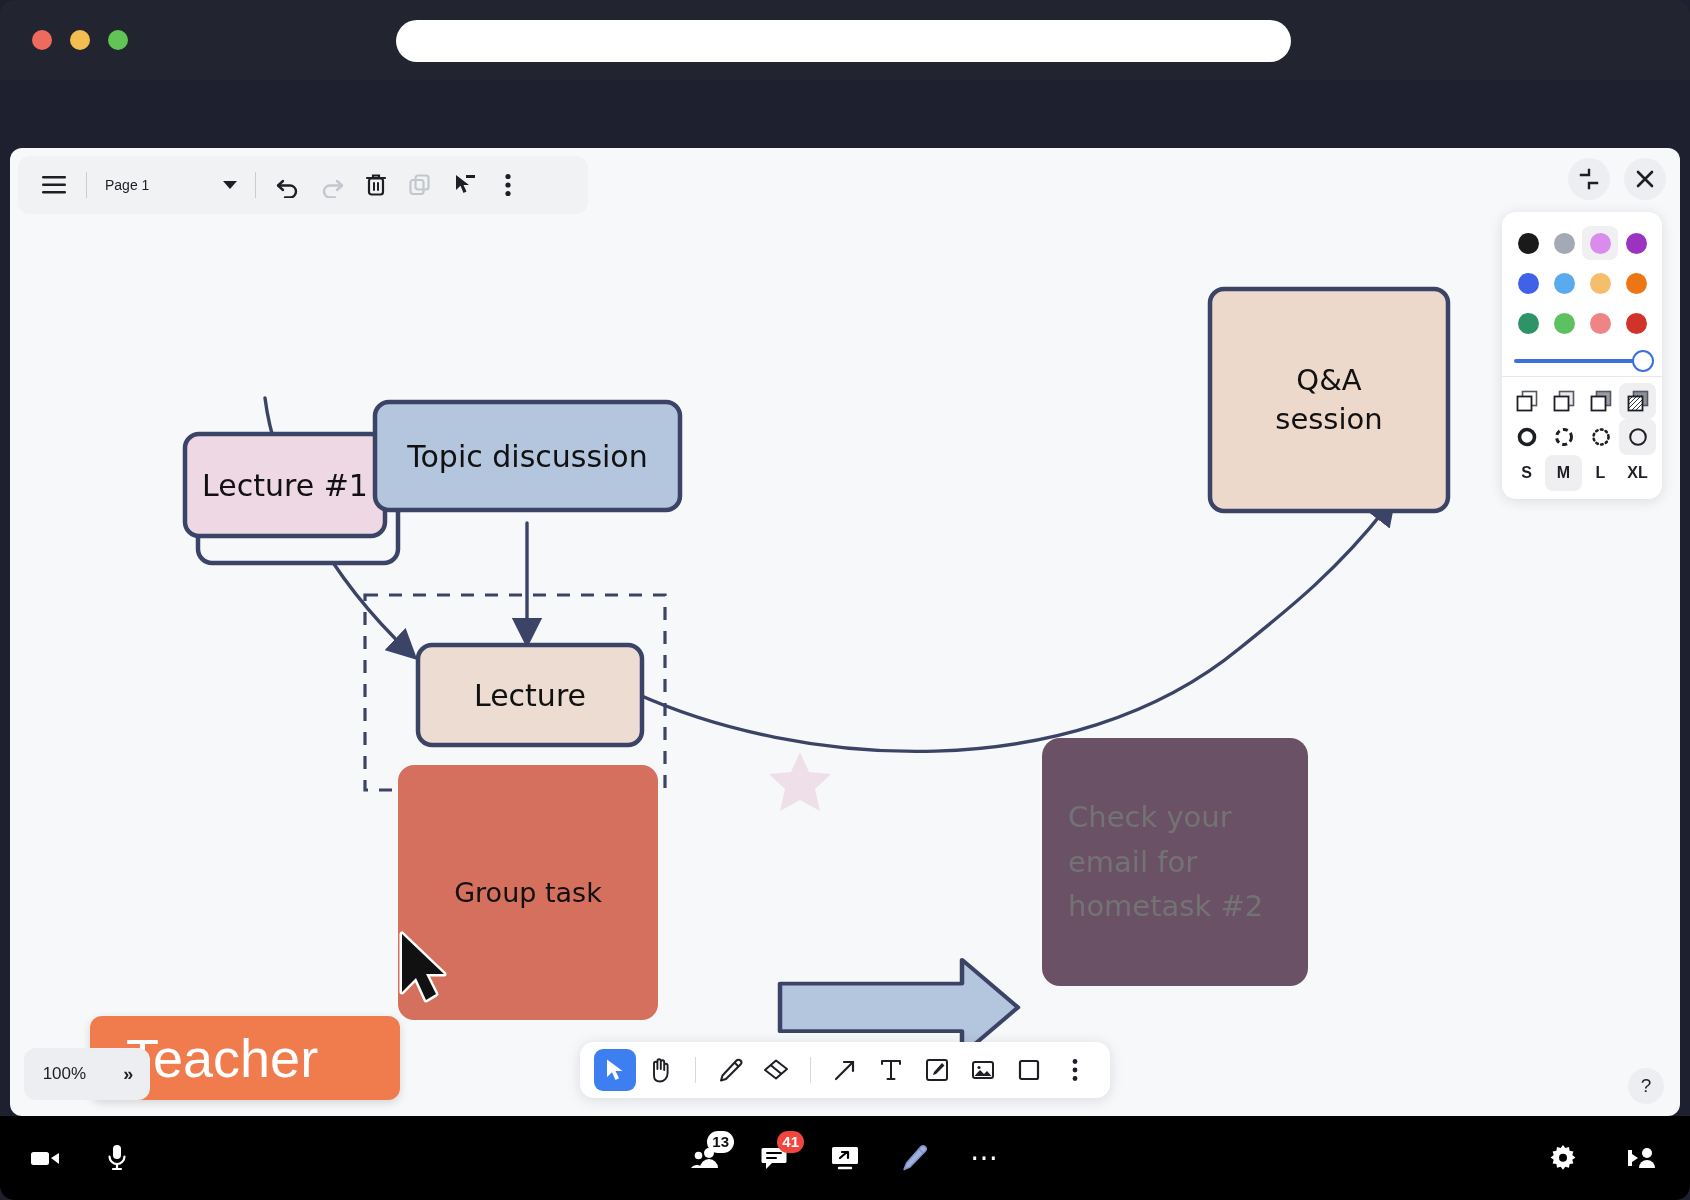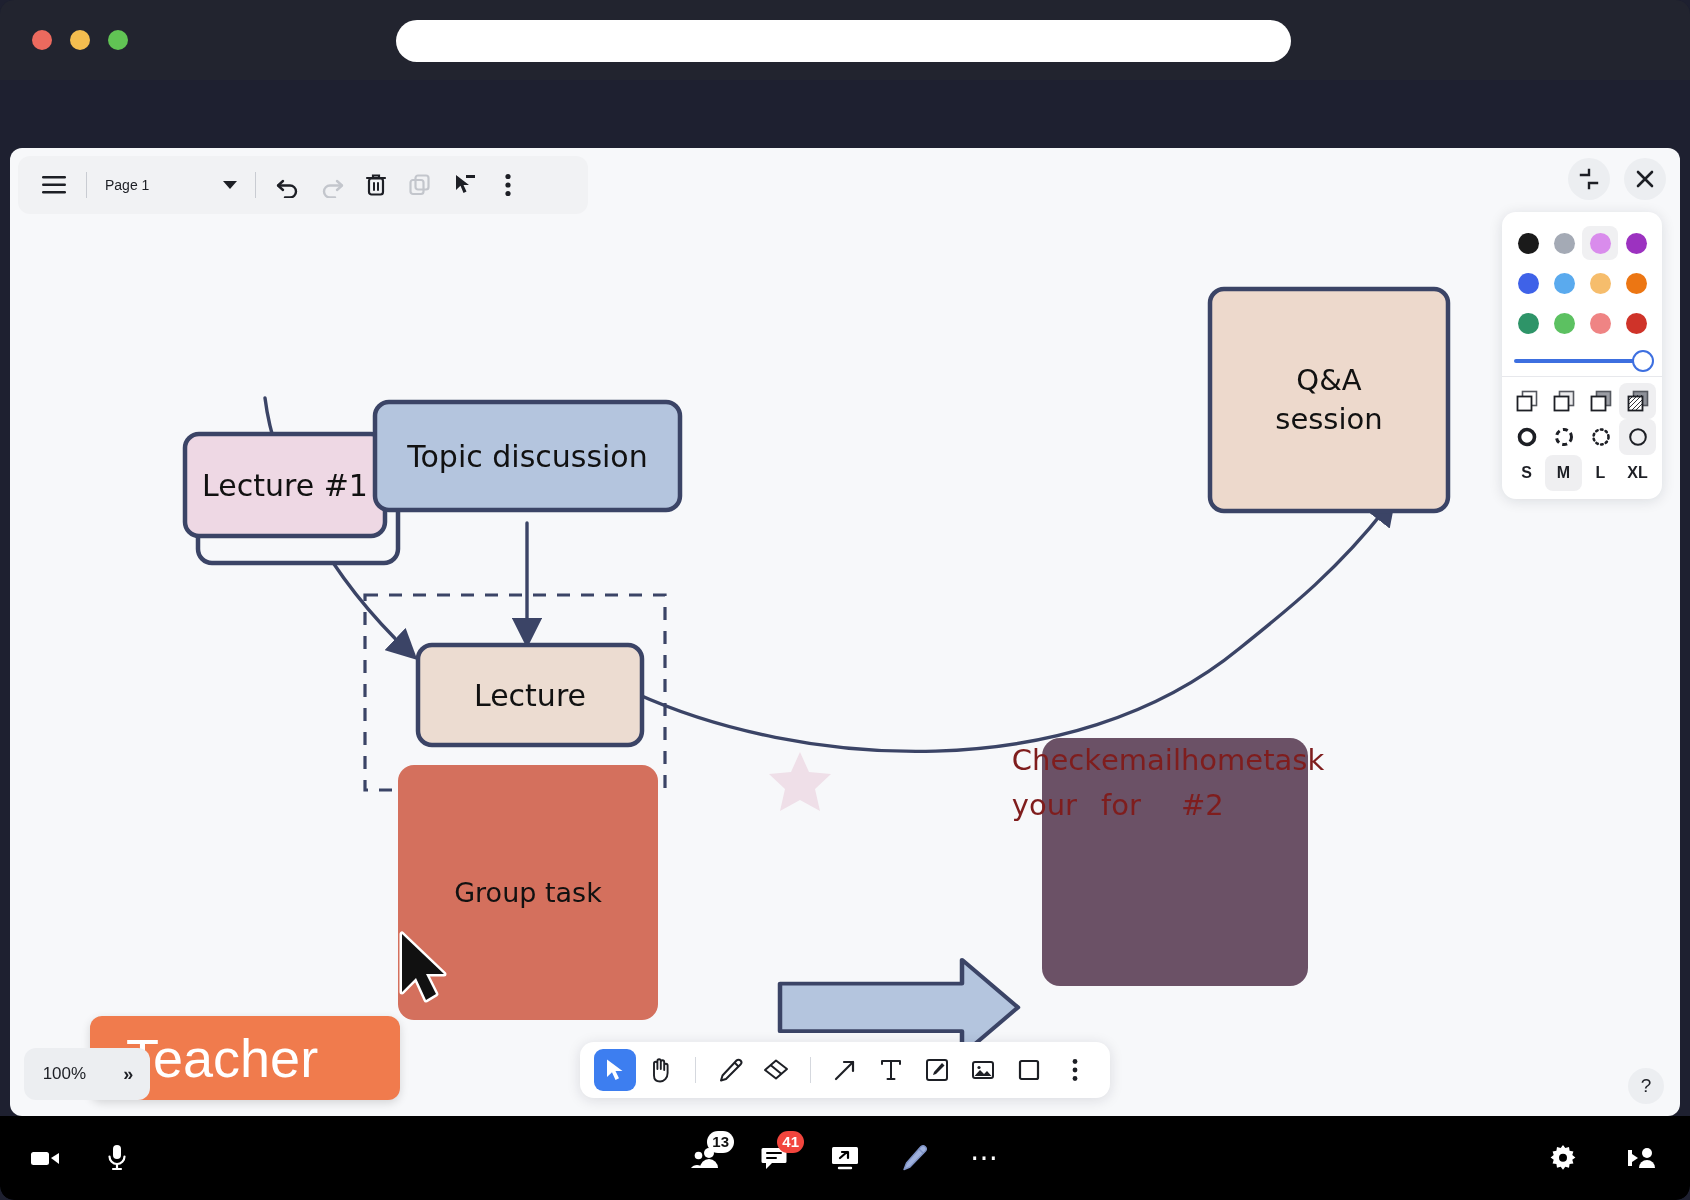--- a/index.html
+++ b/index.html
@@ -216,21 +216,21 @@
 
     <div style="position:absolute;left:408px;top:497px;width:224px;height:100px;display:flex;align-items:center;justify-content:center;font-family:'DejaVu Sans',sans-serif;font-size:30px;color:#111;">Lecture</div>
 
     <div style="position:absolute;left:388px;top:617px;width:260px;height:255px;display:flex;align-items:center;justify-content:center;font-family:'DejaVu Sans',sans-serif;font-size:27px;color:#111;">Group task</div>
 
     <div style="position:absolute;left:1200px;top:141px;width:238px;height:222px;display:flex;flex-direction:column;align-items:center;justify-content:center;font-family:'DejaVu Sans',sans-serif;font-size:29px;color:#111;line-height:1.35;">
       <span>Q&amp;A</span>
       <span>session</span>
     </div>
 
-    <div style="position:absolute;left:1032px;top:590px;width:226px;height:248px;display:flex;flex-direction:row;align-items:flex-start;justify-content:center;padding-left:26px;font-family:'DejaVu Sans',sans-serif;font-size:29px;color:#7f1d1d;line-height:1.55;">
+    <div style="position:absolute;left:1032px;top:590px;width:226px;height:248px;display:flex;flex-direction:column;align-items:flex-start;justify-content:center;padding-left:26px;font-family:'DejaVu Sans',sans-serif;font-size:29px;color:#737373;line-height:1.55;">
       <span>Check your</span>
       <span>email for</span>
       <span>hometask #2</span>
     </div>
 
     <div style="position:absolute;left:384px;top:782px;">
       <svg width="56" height="80" viewBox="0 0 56 80">
         <path d="M8,4 L8,62 L22,48 L32,70 L42,64 L32,44 L50,44 Z" fill="#111" stroke="#fff" stroke-width="5" stroke-linejoin="round"></path>
         <path d="M8,4 L8,62 L22,48 L32,70 L42,64 L32,44 L50,44 Z" fill="#111"></path>
       </svg>

